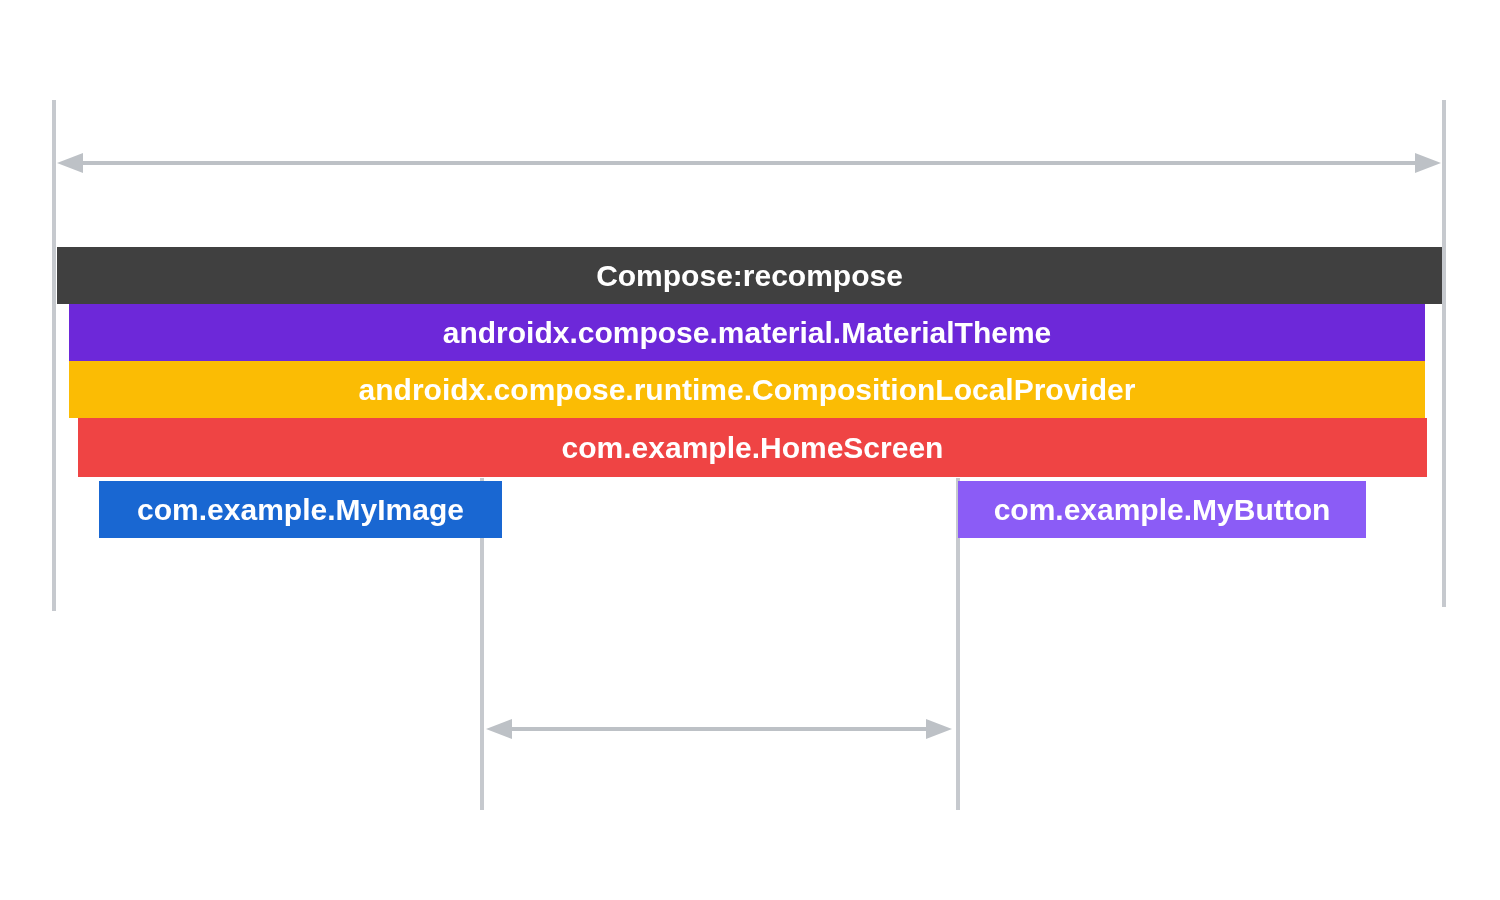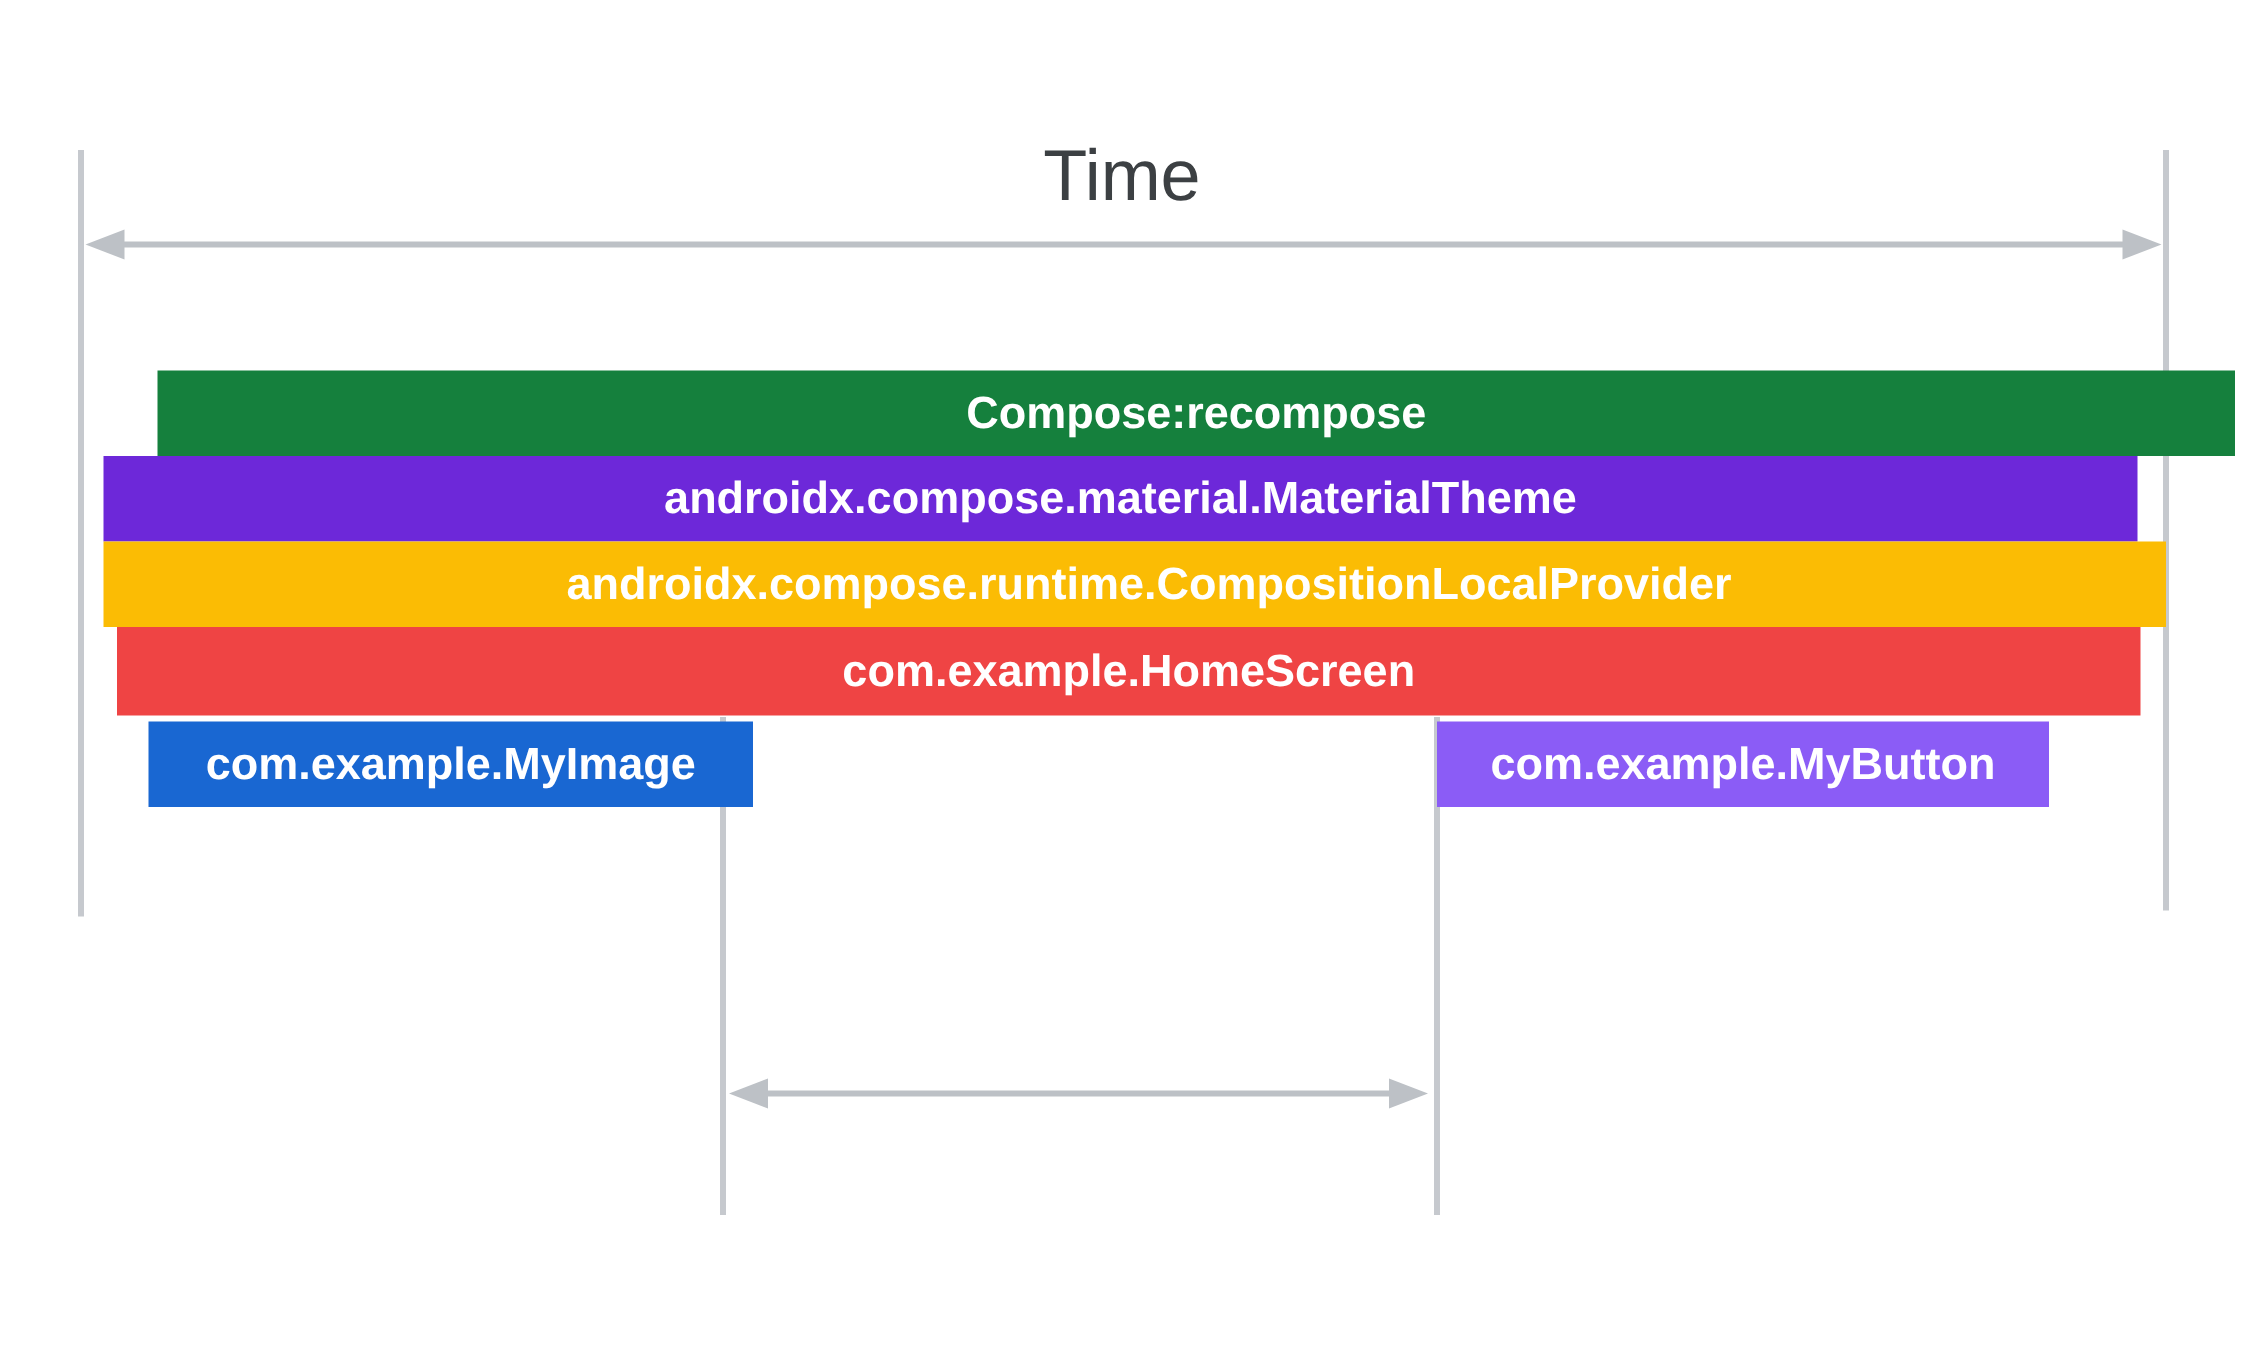--- a/index.html
+++ b/index.html
@@ -75,37 +75,36 @@
     font-weight: 700;
     white-space: nowrap;
     z-index: 2;
   }
 </style>
 </head>
 <body>
 
 <div class="canvas">
 
-  <div class="big-label time-label">Time</div>
 
   <div class="arrow-shaft top-arrow-shaft"></div>
   <div class="arrow-head point-left top-arrow-head-left"></div>
   <div class="arrow-head point-right top-arrow-head-right"></div>
 
   <div class="vline vline-left"></div>
   <div class="vline vline-right"></div>
 
   <div>
-      <div class="bar" style="left: 57px; top: 247px; width: 1385px; height: 57px; background: #15803d; margin-left: 48px;">
+      <div class="bar" style="left: 57px; top: 247px; width: 1385px; height: 57px; background: #404040;">
         <span>Compose:recompose</span>
       </div>
       <div class="bar" style="left: 69px; top: 304px; width: 1356px; height: 57px; background: #6d28d9;">
         <span>androidx.compose.material.MaterialTheme</span>
       </div>
-      <div class="bar" style="left: 69px; top: 361px; width: 1356px; height: 57px; background: rgb(251, 188, 4); padding-left: 19px;">
+      <div class="bar" style="left: 69px; top: 361px; width: 1356px; height: 57px; background: rgb(251, 188, 4);">
         <span>androidx.compose.runtime.CompositionLocalProvider</span>
       </div>
       <div class="bar" style="left: 78px; top: 418px; width: 1349px; height: 59px; background: #ef4444;">
         <span>com.example.HomeScreen</span>
       </div>
       <div class="bar" style="left: 99px; top: 481px; width: 403px; height: 57px; background: rgb(25, 103, 210);">
         <span>com.example.MyImage</span>
       </div>
       <div class="bar" style="left: 958px; top: 481px; width: 408px; height: 57px; background: #8b5cf6;">
         <span>com.example.MyButton</span>

